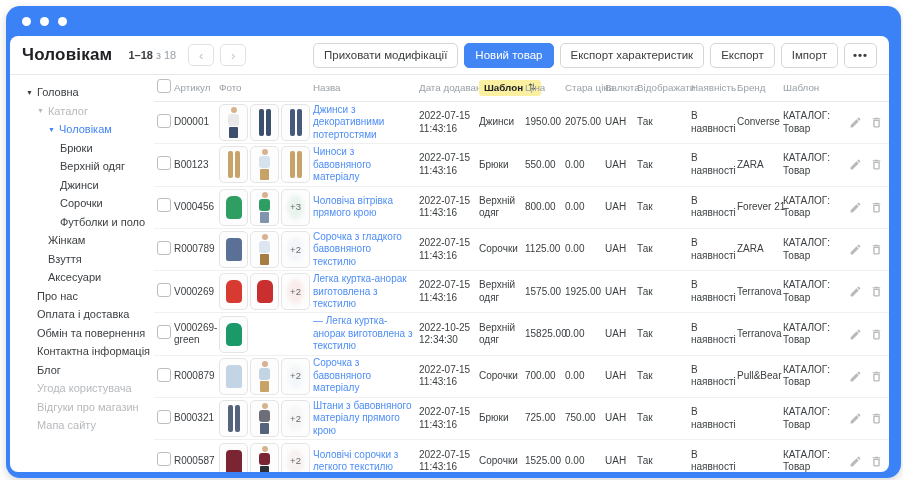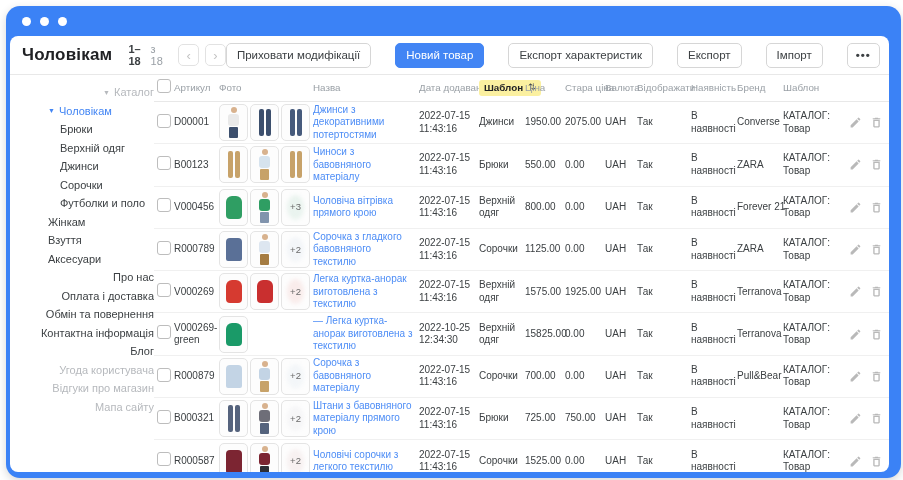--- a/index.html
+++ b/index.html
@@ -13,33 +13,33 @@
   
   .pagehead{height:38px;flex:none;display:flex;align-items:center;padding:0 12px;border-bottom:1px solid #e8e8e8;}
   .pagehead h1{font-size:17px;font-weight:700;color:#202124;margin:0;letter-spacing:.2px;}
   .pag{display:flex;align-items:center;margin-left:16px;}
   .pag .range{font-size:11px;font-weight:700;color:#3c4043;}
   .pag .of{font-size:11px;color:#9aa0a6;margin-left:3px;}
   .navbtn{width:26px;height:22px;border:1px solid #e2e2e2;border-radius:5px;background:#fff;
     color:#c3c3c3;font-size:13px;line-height:1;display:flex;align-items:center;justify-content:center;
     margin-left:6px;padding:0;cursor:pointer;}
   .navbtn:first-of-type{margin-left:12px;}
-  .actions{margin-left:auto;display:flex;gap:24px;align-items:center;}
+  .actions{margin-left:auto;display:flex;gap:6px;align-items:center;}
   .btn{height:25px;padding:0 10px;border:1px solid #d6d6d6;border-radius:5px;background:#fff;
     font-size:11.5px;color:#3c4043;display:inline-flex;align-items:center;white-space:nowrap;cursor:pointer;
     font-family:inherit;}
   .btn.primary{background:#4285f4;border-color:#4285f4;color:#fff;}
   .btn.more{font-weight:700;letter-spacing:1px;padding:0 8px;}
   
   .bodyarea{flex:1;display:flex;min-height:0;}
   .sidebar{width:144px;flex:none;padding-top:8px;overflow:hidden;}
   .s-item{height:18.5px;display:flex;align-items:center;font-size:11px;color:#3c4043;cursor:pointer;white-space:nowrap;}
   .s-item .chev{font-size:7px;margin-right:4px;transform:translateY(-0.5px);}
   .s-item.lvl0{padding-left:16px;}
-  .s-item.lvl1{padding-left:27px;justify-content:flex-end;}
+  .s-item.lvl1{padding-left:27px;}
   .s-item.lvl2{padding-left:38px;}
   .s-item.lvl3{padding-left:50px;}
   .s-item.muted{color:#b6b9bd;}
   .s-item.active{color:#4285f4;}
   
   .table{flex:1;min-width:0;display:flex;flex-direction:column;}
   .trow{display:grid;grid-template-columns:20px 45px 94px 106px 60px 46px 40px 40px 32px 54px 46px 46px 64px 1fr;
     align-items:center;}
   .thead{height:26px;flex:none;font-size:9.8px;color:#9aa0a6;border-bottom:1px solid #e8e8e8;}
   .thead .c{white-space:nowrap;overflow:visible;}
@@ -103,20 +103,24 @@
         <button class="btn">Експорт</button>
         <button class="btn">Імпорт</button>
         <button class="btn more">
             <span>•••</span>
           </button>
       </div>
     </div>
 
     <div class="bodyarea">
       <nav class="sidebar" id="sidebar">
+          <div class="s-item lvl0">
+            <span class="chev">▼</span>
+            <span>Головна</span>
+          </div>
           <div class="s-item lvl1 muted">
             <span class="chev">▼</span>
             <span>Каталог</span>
           </div>
           <div class="s-item lvl2 active">
             <span class="chev">▼</span>
             <span>Чоловікам</span>
           </div>
           <div class="s-item lvl3">
             <span>Брюки</span>

